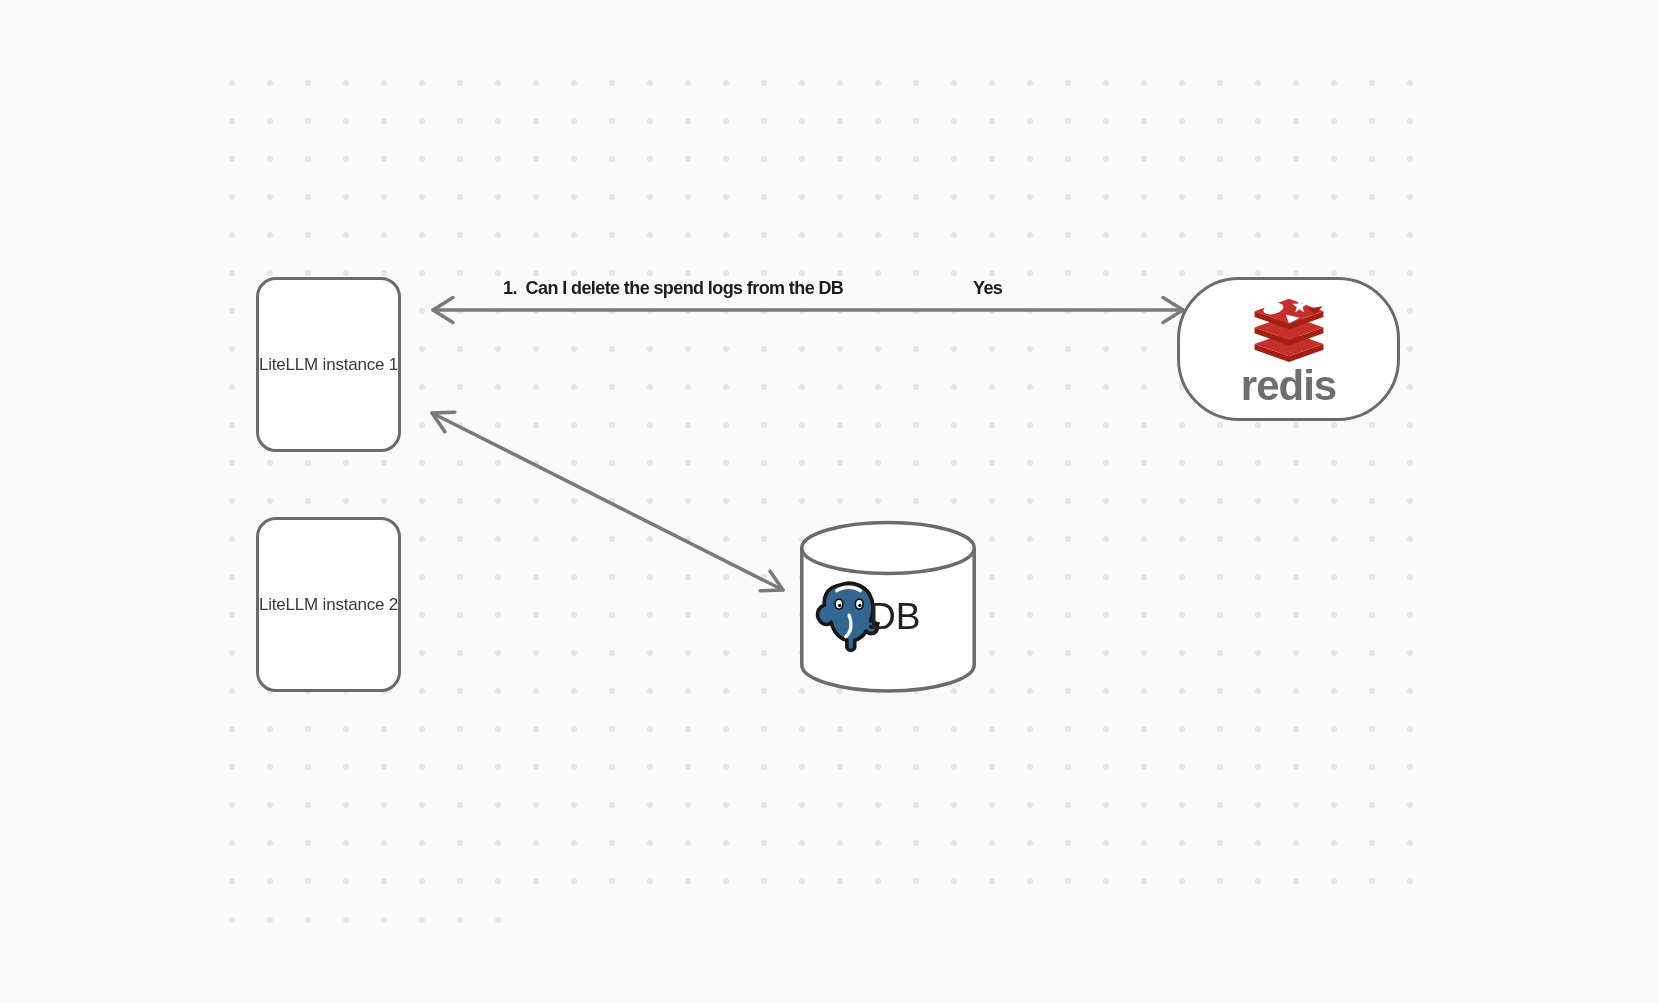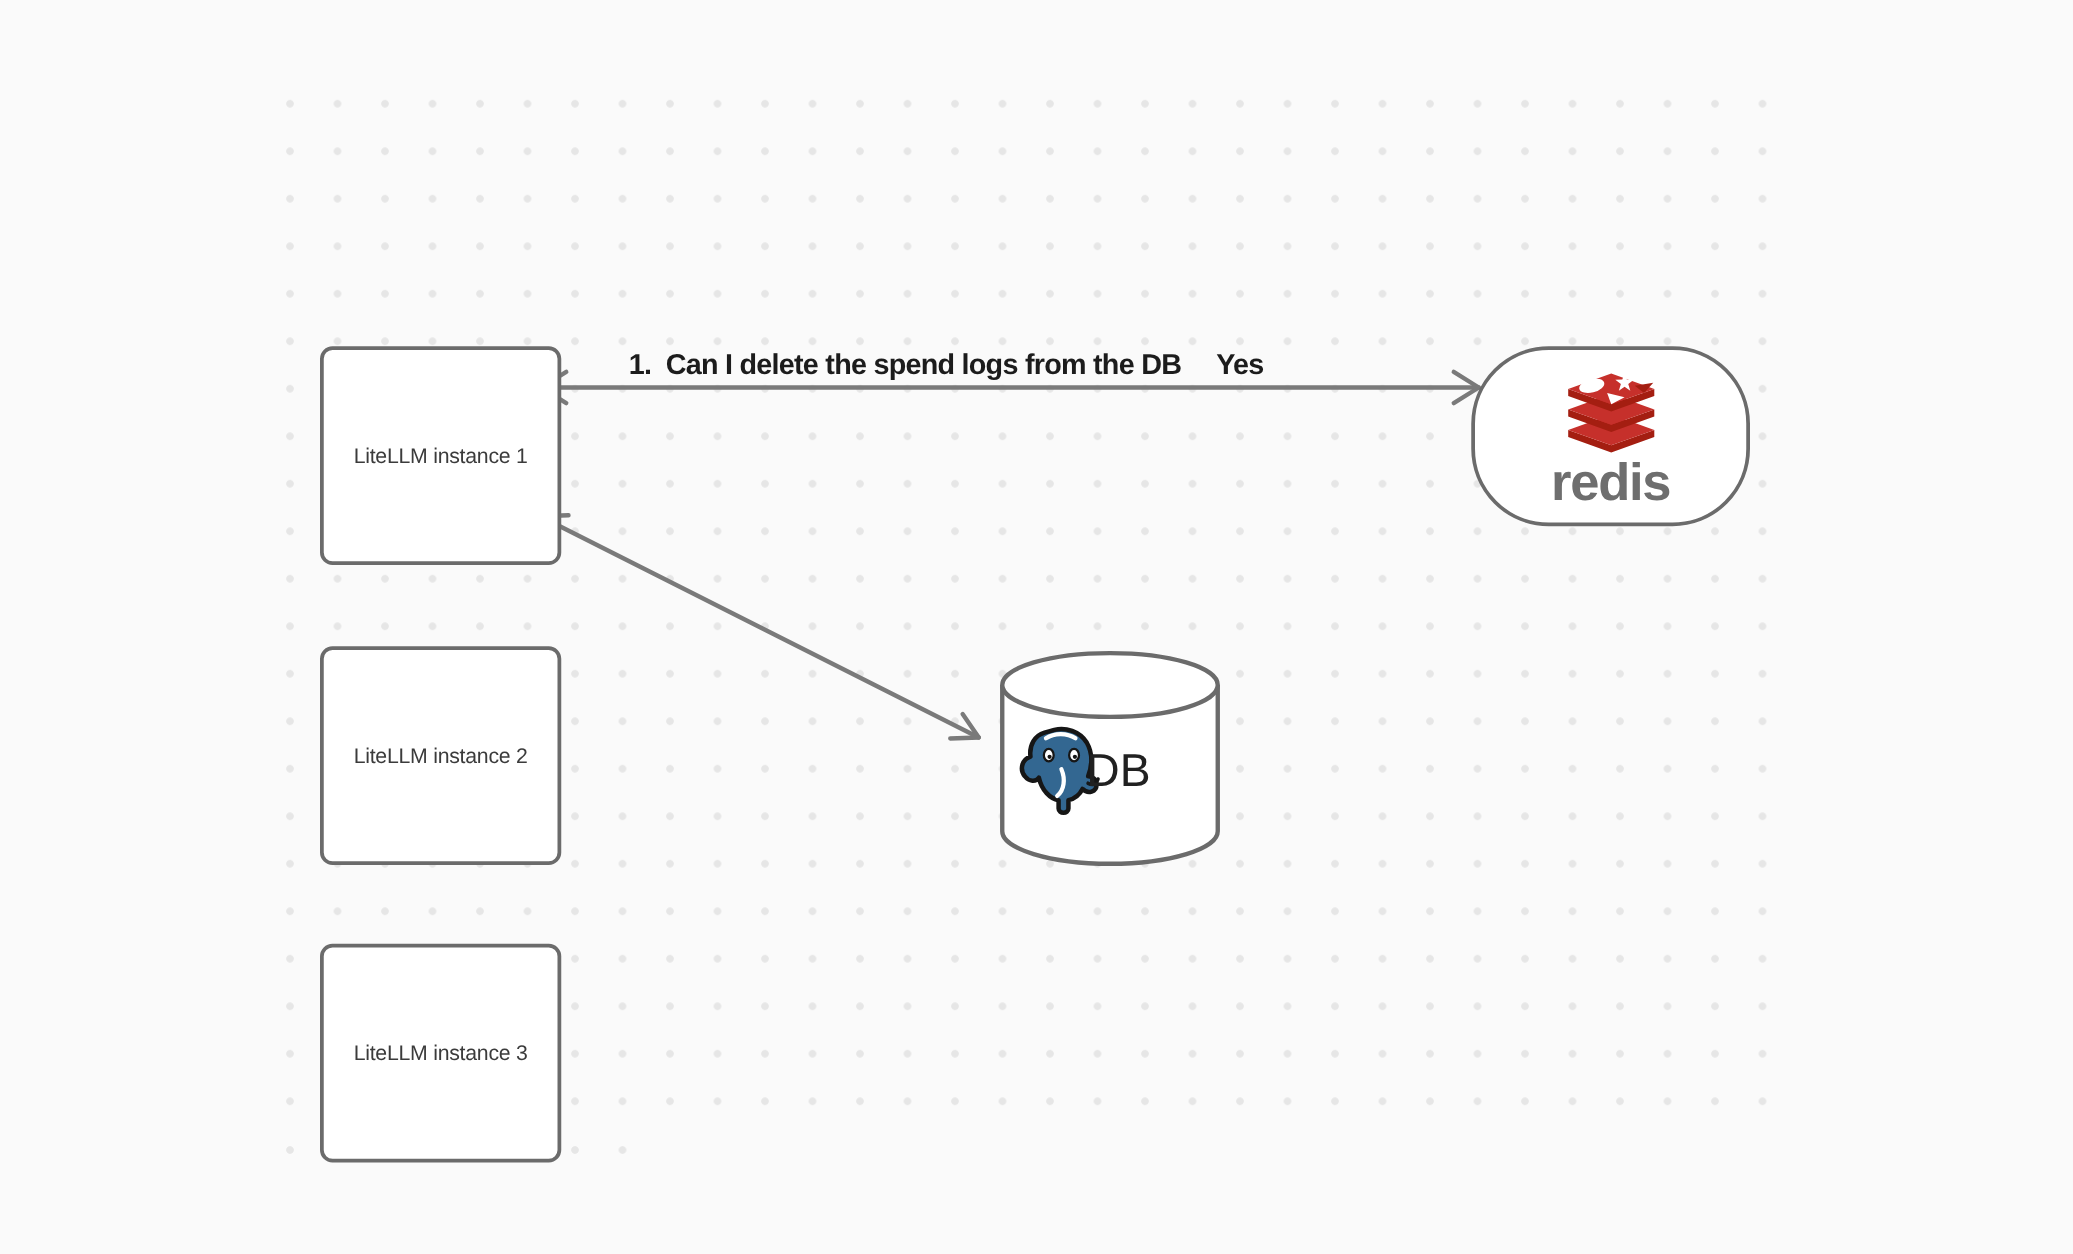--- a/index.html
+++ b/index.html
@@ -14,40 +14,40 @@
 
   .dots, .dots-strip{
     position:absolute;
     background-image: radial-gradient(circle, var(--dot) 2.7px, rgba(0,0,0,0) 3.4px);
     background-size: 38px 38px;
   }
   .dots{left:213px; top:64px; width:1216px; height:837px;}
   .dots-strip{left:213px; top:901px; width:304px; height:38px;}
 
   .inst{
-    position:absolute; left:256px; width:193px; height:175px;
-    background:var(--node-fill); border:3.5px solid var(--node-border); border-radius:10px;
+    position:absolute; left:256px; width:145px; height:175px;
+    background:var(--node-fill); border:3.5px solid var(--node-border); border-radius:20px;
     box-sizing:border-box; display:flex; align-items:center; justify-content:center;
   }
   .inst-label{font-size:17px; letter-spacing:-0.2px; color:var(--node-label-text); white-space:nowrap;}
 
   .redis-node{
     position:absolute; left:1177px; top:277px; width:223px; height:144px;
     background:var(--node-fill); border:3.5px solid var(--node-border); border-radius:62px;
     box-sizing:border-box; display:flex; flex-direction:column; align-items:center; justify-content:center;
     padding-top:6px;
   }
   .redis-word{font-size:42px; font-weight:700; line-height:1; letter-spacing:-1px; color:var(--redis-wordmark); margin-top:2px;}
 
   .arrows{position:absolute; left:0; top:0; width:1658px; height:1003px; pointer-events:none;}
   .arrows g{pointer-events:stroke;}
   .arrow-stroke{stroke:var(--arrow); stroke-width:3.5; fill:none; stroke-linecap:round; stroke-linejoin:round;}
 
   .lbl{
-    position:absolute; font-size:23px; font-weight:700; letter-spacing:-0.6px;
+    position:absolute; font-size:18px; font-weight:700; letter-spacing:-0.6px;
     color:var(--label-text); white-space:pre; line-height:1.2;
   }
 
   .db-node{position:absolute; left:799px; top:519px; width:178px; height:178px;}
   .cyl-line{fill:var(--node-fill); stroke:var(--node-border); stroke-width:3.5;}
   .pg-icon{position:absolute; left:13px; top:58px;}
   .db-label{position:absolute; left:70px; top:79px; font-size:37px; line-height:1; color:var(--db-text);}
 
   .redis-red-f{fill:var(--redis-red);}
   .redis-dark-f{fill:var(--redis-dark-red);}
@@ -77,23 +77,20 @@
       <path class="arrow-stroke" d="M444.9 431.8 L432 413 L454.8 412.2"></path>
       <path class="arrow-stroke" d="M770.1 571.2 L783 590 L760.2 590.8"></path>
     </g>
   </svg>
 
   <div class="inst" style="top:277px">
     <span class="inst-label">LiteLLM instance 1</span>
   </div>
   <div class="inst" style="top:517px">
     <span class="inst-label">LiteLLM instance 2</span>
-  </div>
-  <div class="inst" style="top:755px">
-    <span class="inst-label">LiteLLM instance 3</span>
   </div>
 
   <div class="lbl" style="left:503px; top:278px">1.  Can I delete the spend logs from the DB</div>
   <div class="lbl" style="left:973px; top:278px">Yes</div>
 
   <div class="redis-node">
     <svg width="82" height="66" viewBox="0 0 100 80">
 
       <path class="redis-dark-f" d="M8 57 L50 72 L92 57 L92 64 L50 79 L8 64 Z"></path>
       <path class="redis-red-f" d="M50 42 L92 57 L50 72 L8 57 Z"></path>

